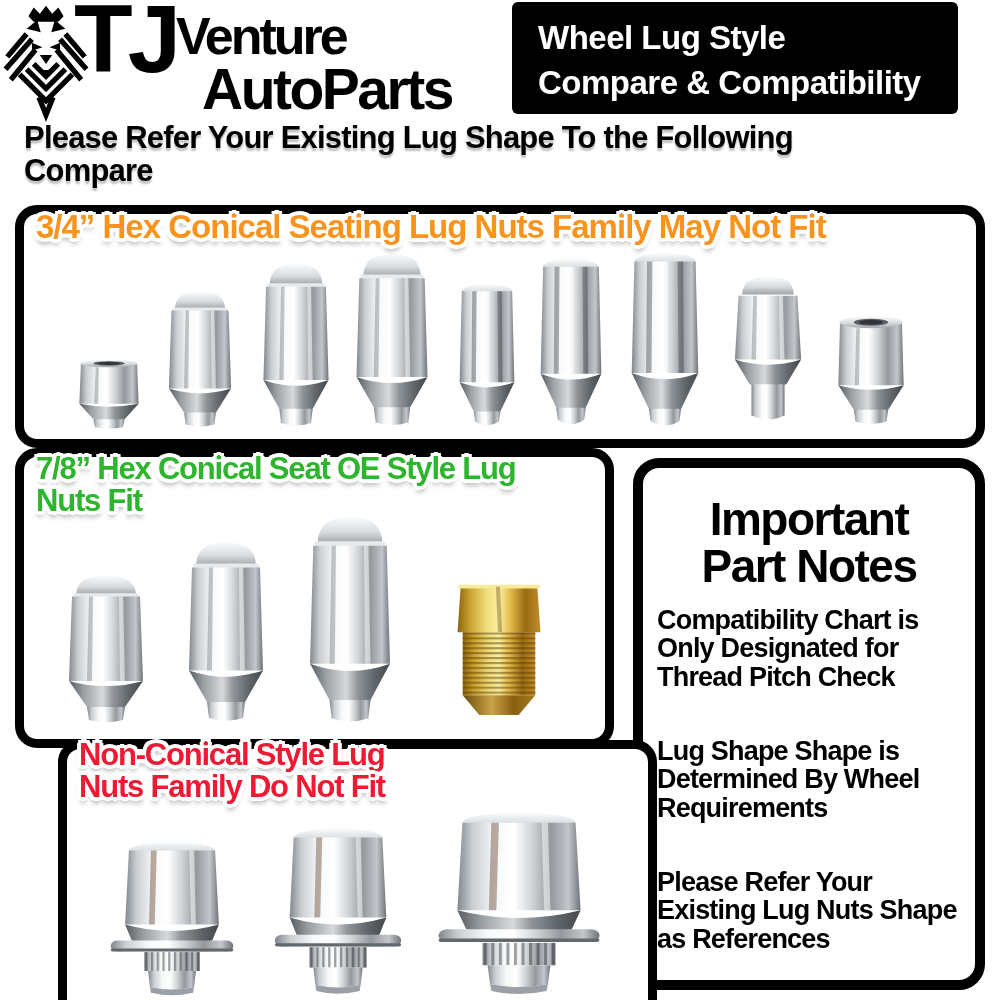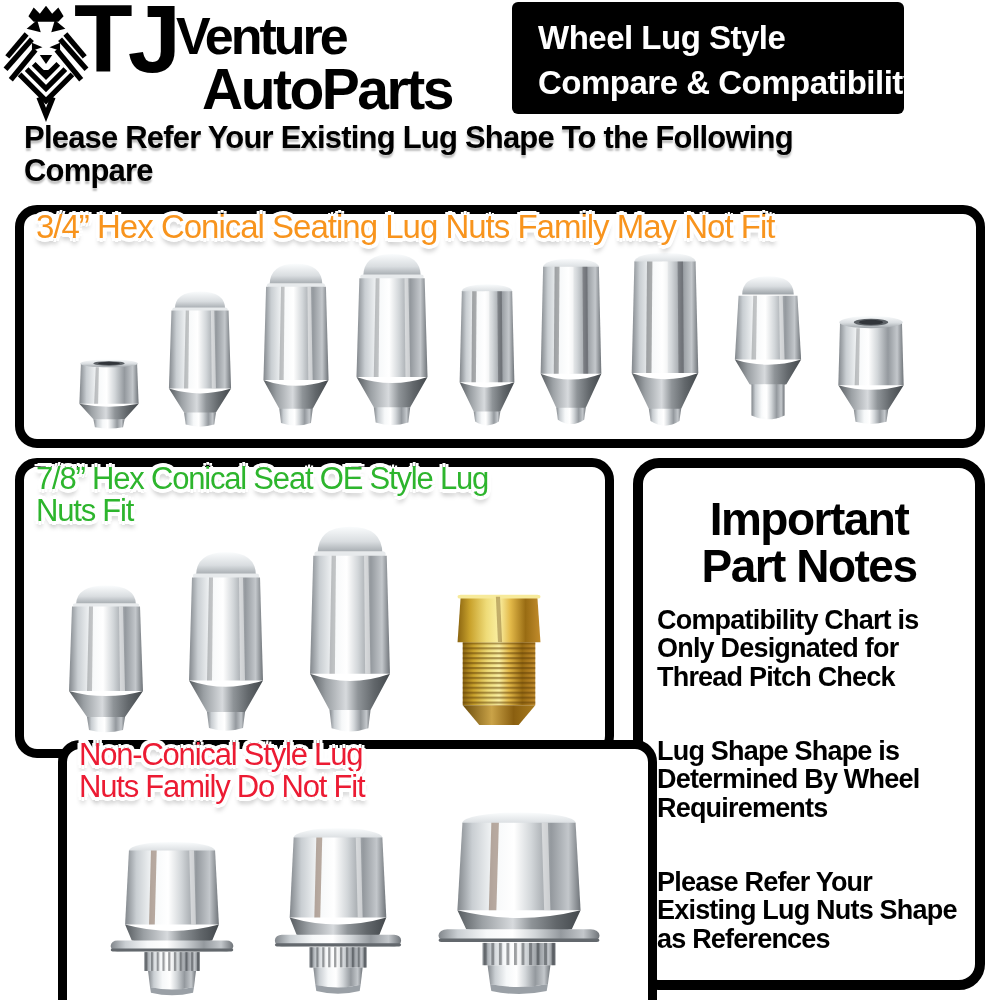--- a/index.html
+++ b/index.html
@@ -7,36 +7,36 @@
         font-family:"Liberation Sans",sans-serif;color:#000;}
 
   
   .brand{position:absolute;left:74px;top:0px;}
   .brand-l1{display:flex;align-items:flex-start;}
   .tj{font-size:96px;font-weight:700;line-height:.82;letter-spacing:-5px;}
   .venture{font-size:52px;font-weight:700;line-height:1;margin-top:10px;letter-spacing:-3px;}
   .autoparts{font-size:57px;font-weight:700;letter-spacing:-2.5px;margin:-18px 0 16px 128px;line-height:1;}
   .logo{position:absolute;left:2px;top:4px;}
 
-  .hdr-badge{position:absolute;left:512px;top:2px;width:392px;height:112px;background:#000;
+  .hdr-badge{position:absolute;left:512px;top:2px;width:446px;height:112px;background:#000;
              border-radius:6px;color:#fff;box-sizing:border-box;padding:14px 0 0 26px;}
   .hdr-badge .bl{font-size:33px;font-weight:700;line-height:1.35;letter-spacing:-.5px;white-space:nowrap;}
 
   .intro{position:absolute;left:24px;top:121px;width:900px;font-size:31px;font-weight:700;
          line-height:1.08;letter-spacing:-.8px;text-shadow:0 3px 2px rgba(0,0,0,.25);}
   .intro span{display:block;}
 
   
   .box{position:absolute;background:#fff;border:9px solid #000;border-radius:22px;box-sizing:border-box;}
   #sec1{left:15px;top:205px;width:970px;height:243px;}
-  #sec2{left:15px;top:458px;width:599px;height:300px;}
+  #sec2{left:15px;top:448px;width:599px;height:300px;}
   #sec3{left:15px;top:740px;width:599px;height:292px;margin-left:43px;}
   #notes{left:633px;top:458px;width:352px;height:532px;border-width:10px;border-radius:26px;}
 
-  .sec-title{position:absolute;left:12px;top:-4px;font-weight:400;z-index:3;line-height:1.02;}
+  .sec-title{position:absolute;left:12px;top:-4px;font-weight:700;z-index:3;line-height:1.02;}
   .sec-title span{display:block;}
   #sec1 .sec-title{font-size:33px;color:#F8941D;letter-spacing:-1px;white-space:nowrap;}
   #sec2 .sec-title{font-size:31px;color:#2DB52D;letter-spacing:-1.2px;}
   #sec3 .sec-title{font-size:31px;color:#EC1B33;letter-spacing:-1.2px;top:-10px;}
   .outline{text-shadow:-3px -3px 0 #fff,3px -3px 0 #fff,-3px 3px 0 #fff,3px 3px 0 #fff,
            -4px 0 0 #fff,4px 0 0 #fff,0 -4px 0 #fff,0 4px 0 #fff,0 6px 5px rgba(0,0,0,.35);}
 
   .nuts{position:absolute;left:0;bottom:2px;width:100%;z-index:1;}
 
   

